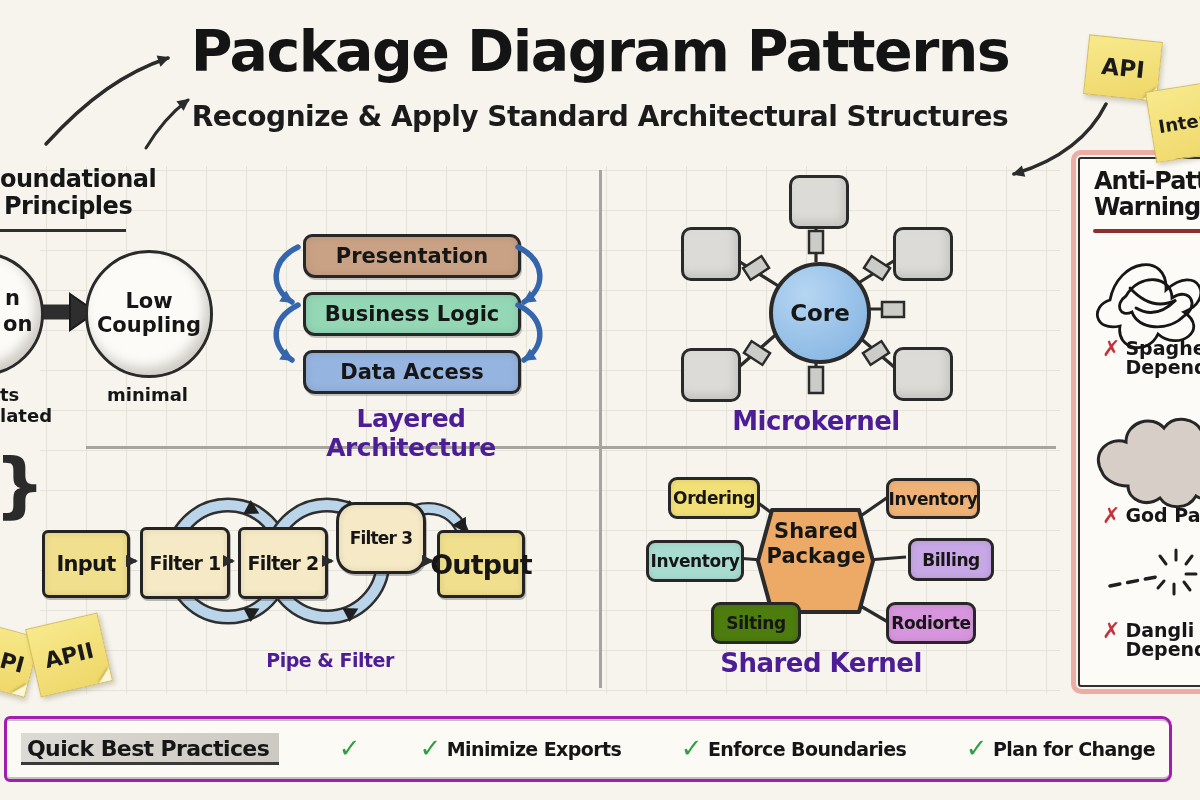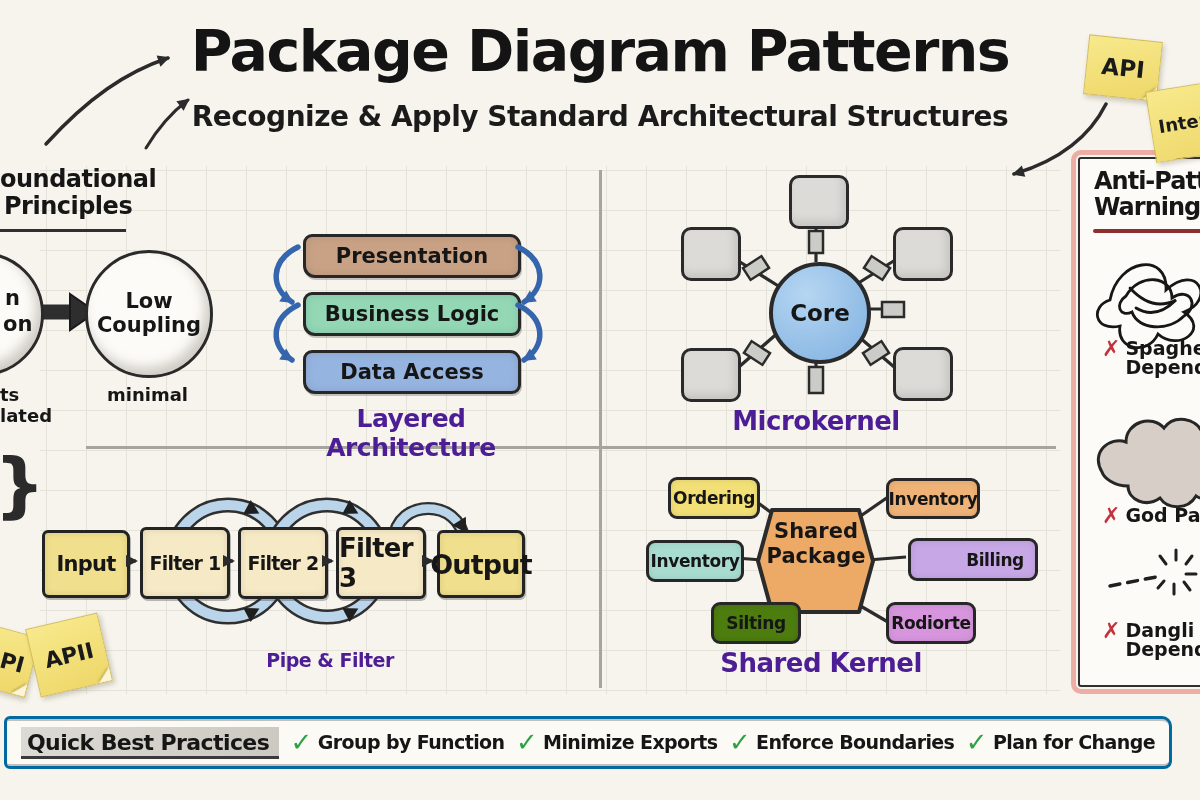--- a/index.html
+++ b/index.html
@@ -97,22 +97,22 @@
     left:1078px;top:157px;width:134px;height:526px;z-index:2;
     background:#fdfbf7;border:2.5px solid #2f2f2f;border-radius:3px;
     outline:5px solid rgba(232,155,145,0.8);outline-offset:2px;
   }
   .anti-heading{left:14px;top:9px;position:absolute;font-size:24px;font-weight:bold;line-height:1.1;letter-spacing:-1px;white-space:nowrap;}
   .anti-underline{left:13px;top:70px;position:absolute;width:112px;height:3.5px;background:#8e2f2f;border-radius:2px;}
   .anti-item{position:absolute;display:flex;gap:5px;font-size:19px;font-weight:bold;line-height:1.0;white-space:nowrap;z-index:4;}
   .anti-x{font-size:22px;line-height:0.9;font-weight:bold;}
 
   .bottom-bar{
-    left:4px;top:716px;width:1168px;height:53px;z-index:2;
-    background:#fbfaf5;border:3px solid #0369a1;border-radius:6px 10px 8px 6px;
+    left:4px;top:716px;width:1168px;height:66px;z-index:2;
+    background:#fbfaf5;border:3px solid #a21caf;border-radius:6px 10px 8px 6px;
     box-shadow:inset 0 3px 0 -1px rgba(60,60,60,0.3),inset 0 -3px 0 -1px rgba(60,60,60,0.3);
     display:flex;align-items:center;justify-content:space-between;
     padding:0 14px;box-sizing:border-box;
   }
   .bp-heading{
     font-size:22px;font-weight:bold;letter-spacing:-0.6px;
     background:linear-gradient(100deg,#dcdad4,#ccc9c2);
     padding:3px 10px 1px 6px;border-bottom:3px solid #3a3a3a;
   }
   .bp-item{display:flex;align-items:center;gap:6px;font-size:19px;font-weight:bold;letter-spacing:-0.6px;white-space:nowrap;}
@@ -225,33 +225,33 @@
 <div class="abs mkbox" style="left:681px;top:348px;"></div>
 <div class="abs mkbox" style="left:893px;top:347px;"></div>
 <div class="abs core">
   <span>Core</span>
 </div>
 <div class="abs caption" style="left:716px;top:406px;width:200px;font-size:26px;">Microkernel</div>
 
 <div class="abs pipebox" style="left:42px;top:530px;width:82px;height:62px;background:#f0df8d;font-size:21px;">Input</div>
 <div class="abs pipebox" style="left:140px;top:527px;width:84px;height:66px;background:#f6e9c6;font-size:19px;">Filter 1</div>
 <div class="abs pipebox" style="left:238px;top:527px;width:84px;height:66px;background:#f6e9c6;font-size:19px;">Filter 2</div>
-<div class="abs pipebox" style="left:336px;top:527px;width:84px;height:66px;background:#f6e9c6;font-size:26px;">Filter 3</div>
+<div class="abs pipebox" style="left:336px;top:502px;width:84px;height:66px;background:#f6e9c6;font-size:17px;border-radius:19px;">Filter 3</div>
 <div class="abs pipebox" style="left:437px;top:530px;width:82px;height:62px;background:#f0df8d;font-size:27px;">Output</div>
 <div class="abs caption" style="left:230px;top:649px;width:200px;font-size:19px;">Pipe &amp; Filter</div>
 
 <div class="abs hexlabel">
   <span style="display:block;">Shared</span>
   <span style="display:block;">Package</span>
 </div>
 <div class="abs module" style="left:668px;top:477px;width:86px;height:36px;background:#f2e077;">Ordering</div>
 <div class="abs module" style="left:646px;top:540px;width:92px;height:36px;background:#a9dcd1;">Inventory</div>
 <div class="abs module" style="left:670px;top:602px;width:84px;height:36px;background:#4d7c0f;margin-left:41px;">Silting</div>
 <div class="abs module" style="left:886px;top:478px;width:88px;height:35px;background:#f0b377;">Inventory</div>
-<div class="abs module" style="left:908px;top:538px;width:80px;height:37px;background:#c7a7e6;padding-left:44px;">Billing</div>
+<div class="abs module" style="left:908px;top:538px;width:80px;height:37px;background:#c7a7e6;">Billing</div>
 <div class="abs module" style="left:886px;top:602px;width:84px;height:36px;background:#d795de;">Rodiorte</div>
 <div class="abs caption" style="left:716px;top:648px;width:210px;font-size:26px;">Shared Kernel</div>
 
 <div class="abs anti-panel">
   <div class="anti-heading">
     <span style="display:block;">Anti-Patt</span>
     <span style="display:block;">Warning</span>
   </div>
   <div class="anti-underline"></div>
 
@@ -272,21 +272,20 @@
       <span style="display:block;">Dangli</span>
       <span style="display:block;">Depender</span>
     </span>
   </div>
 </div>
 
 <div class="abs bottom-bar">
   <span class="bp-heading">Quick Best Practices</span>
   <span class="bp-item">
     <span class="bp-check" style="color:#2da044;">✓</span>
-    <span>Group by Function</span>
   </span>
   <span class="bp-item">
     <span class="bp-check" style="color:#2da044;">✓</span>
     <span>Minimize Exports</span>
   </span>
   <span class="bp-item">
     <span class="bp-check" style="color:#2da044;">✓</span>
     <span>Enforce Boundaries</span>
   </span>
   <span class="bp-item">

